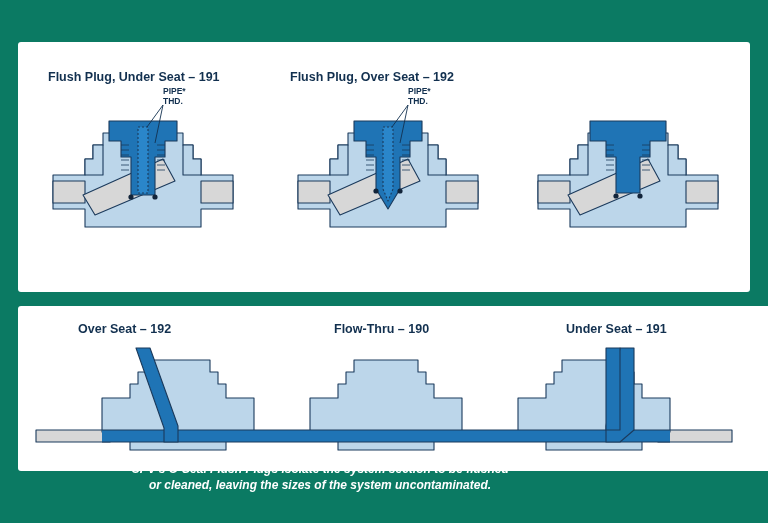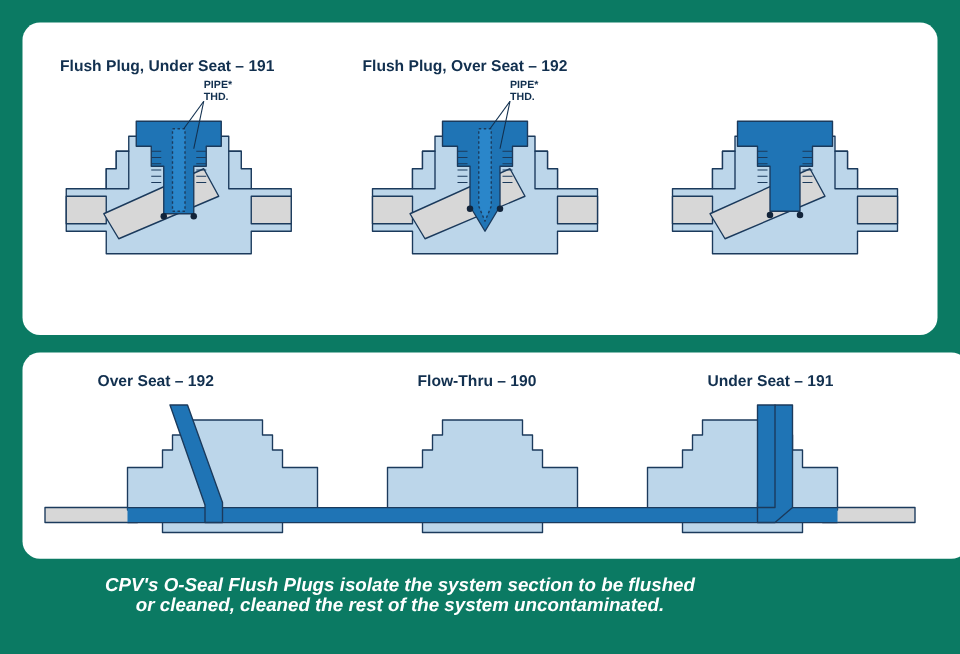--- a/index.html
+++ b/index.html
@@ -10,21 +10,22 @@
     width: 768px;
     height: 523px;
     background: #0b7a63;
     font-family: "Liberation Sans", sans-serif;
     overflow: hidden;
     position: relative;
   }
   .panel {
     position: absolute;
     background: #ffffff;
-    border-radius: 14px;
+    border-radius: 3px;
+    margin-top: 24px;
   }
   #panel-top {
     left: 18px;
     top: 18px;
     width: 732px;
     height: 250px;
   }
   #panel-bottom {
     left: 18px;
     top: 282px;
@@ -46,21 +47,21 @@
     font-size: 11.5px;
     font-weight: bold;
     color: #12304f;
     white-space: nowrap;
   }
   .caption {
     position: absolute;
     left: 0;
     width: 640px;
     text-align: center;
-    font-size: 15px;
+    font-size: 12px;
     font-style: italic;
     font-weight: bold;
     color: #ffffff;
     line-height: 16px;
   }
   #caption-block {
     top: 461px;
   }
   .callout {
     position: absolute;
@@ -215,14 +216,14 @@
       <path d="M118 2 L132 2 L160 80 L160 96 L146 96 L146 82 Z" fill="#1f74b5"></path>
 
       <path d="M602 2 L616 2 L616 84 L602 96 L588 96 L588 80 Z" fill="#1f74b5"></path>
       <path d="M588 2 L602 2 L602 84 L588 84 Z" fill="#1f74b5"></path>
     </g>
   </svg>
 </div>
 
 <div class="caption" id="caption-block">
   <div>CPV's O-Seal Flush Plugs isolate the system section to be flushed</div>
-  <div>or cleaned, cleaned the rest of the system uncontaminated.</div>
+  <div>or cleaned, leaving the sizes of the system uncontaminated.</div>
 </div>
 
 </body></html>

